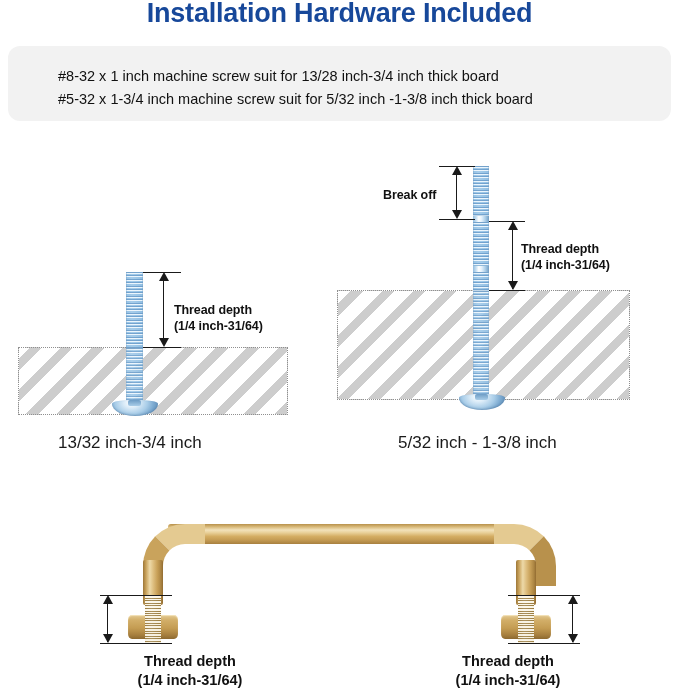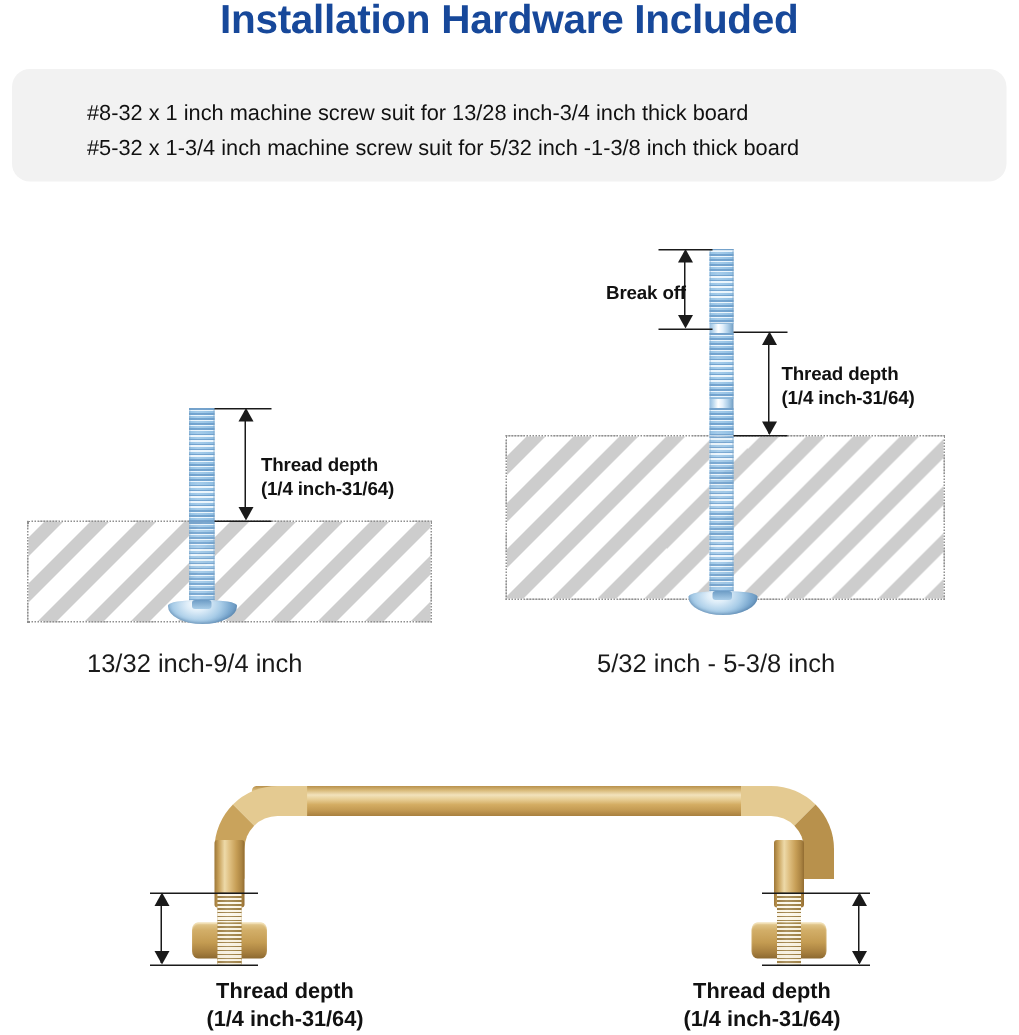--- a/index.html
+++ b/index.html
@@ -153,21 +153,21 @@
 
   <div class="abs dim-line" style="left:163px;top:274px;height:71px;"></div>
   <div class="abs arrow arrow-up" style="left:159px;top:272px;"></div>
   <div class="abs arrow arrow-down" style="left:159px;top:338px;"></div>
 
   <div class="abs dim-label" style="left:174px;top:302px;">
     <div>Thread depth</div>
     <div>(1/4 inch-31/64)</div>
   </div>
 
-  <div class="abs caption" style="left:58px;top:433px;">13/32 inch-9/4 inch</div>
+  <div class="abs caption" style="left:58px;top:433px;">13/32 inch-3/4 inch</div>
 </div>
 
 <div>
 
   <div class="abs board" id="board-2"></div>
 
   <div class="abs screw-shank" style="left:473px;top:166px;width:16px;height:50px;"></div>
 
   <div class="abs screw-smooth" style="left:473px;top:216px;width:16px;height:6px;"></div>
 
@@ -179,34 +179,34 @@
   <div class="abs screw-shank" style="left:473px;top:291px;width:16px;height:109px;opacity:.93;"></div>
 
   <div class="abs screw-head" style="left:459px;top:394px;width:46px;height:16px;"></div>
   <div class="abs screw-head-slot" style="left:475px;top:394px;width:13px;height:6px;"></div>
 
   <div class="abs ext-line" style="left:439px;top:166px;width:36px;"></div>
   <div class="abs ext-line" style="left:439px;top:219px;width:36px;"></div>
   <div class="abs dim-line" style="left:456px;top:168px;height:49px;"></div>
   <div class="abs arrow arrow-up" style="left:452px;top:166px;"></div>
   <div class="abs arrow arrow-down" style="left:452px;top:210px;"></div>
-  <div class="abs dim-label" style="left:404px;top:187px;">Break off</div>
+  <div class="abs dim-label" style="left:383px;top:187px;">Break off</div>
 
   <div class="abs ext-line" style="left:489px;top:221px;width:36px;"></div>
   <div class="abs ext-line" style="left:489px;top:290px;width:36px;"></div>
   <div class="abs dim-line" style="left:512px;top:223px;height:66px;"></div>
   <div class="abs arrow arrow-up" style="left:508px;top:221px;"></div>
   <div class="abs arrow arrow-down" style="left:508px;top:281px;"></div>
 
   <div class="abs dim-label" style="left:521px;top:241px;">
     <div>Thread depth</div>
     <div>(1/4 inch-31/64)</div>
   </div>
 
-  <div class="abs caption" style="left:398px;top:433px;">5/32 inch - 5-3/8 inch</div>
+  <div class="abs caption" style="left:398px;top:433px;">5/32 inch - 1-3/8 inch</div>
 </div>
 
 <div>
 
   <div class="abs handle-bar" style="left:168px;top:524px;width:343px;height:20px;"></div>
 
   <div class="abs handle-corner" style="left:143px;top:524px;width:42px;height:42px;
               border-width:20px 0 0 20px;
               border-top-color:#e4ca91;border-left-color:#c9a35c;
               border-top-left-radius:42px;"></div>

